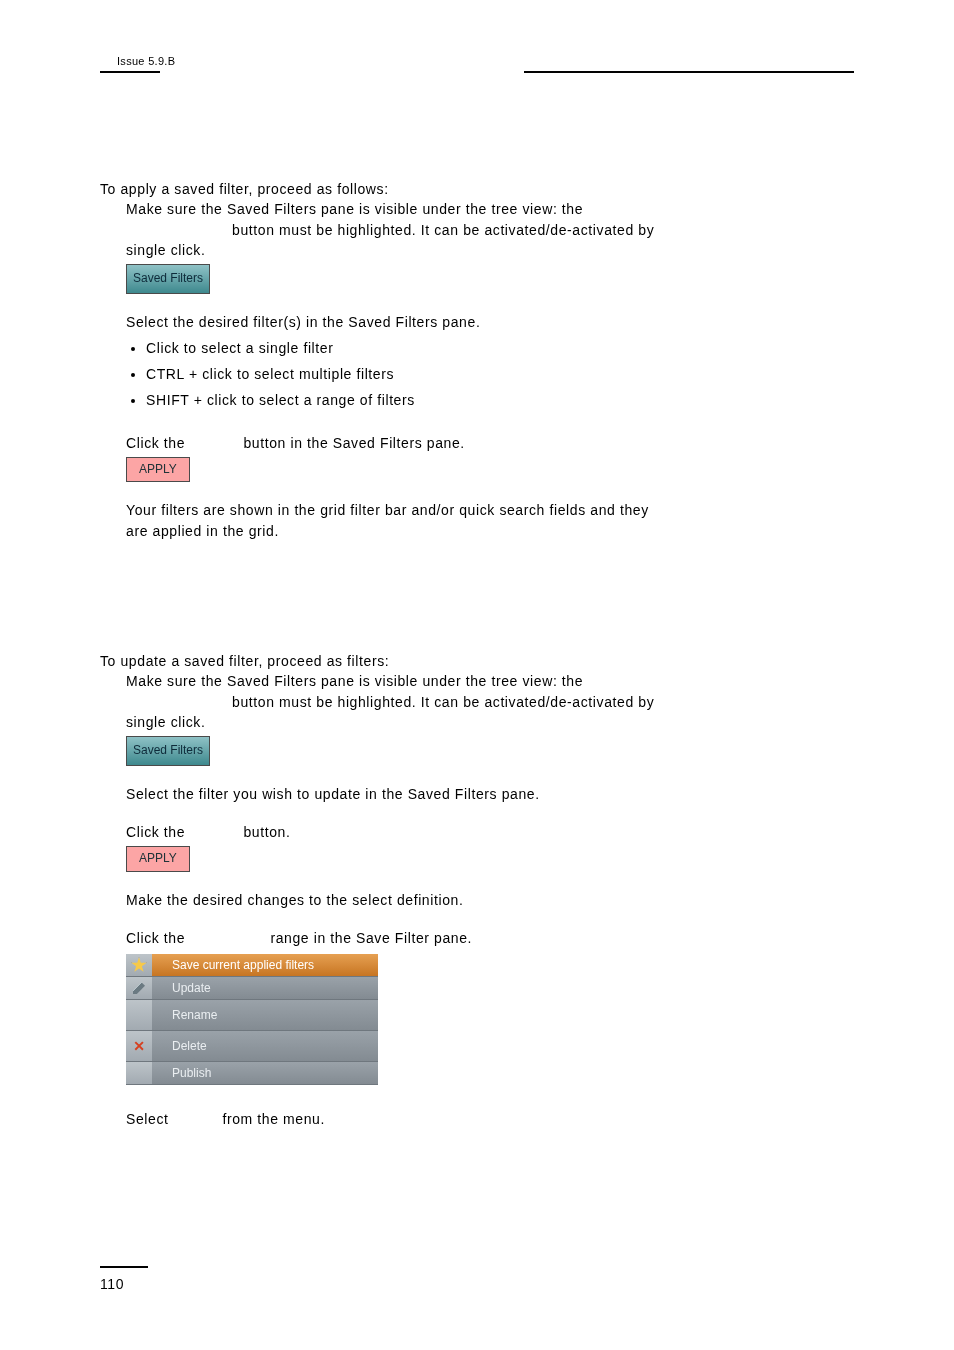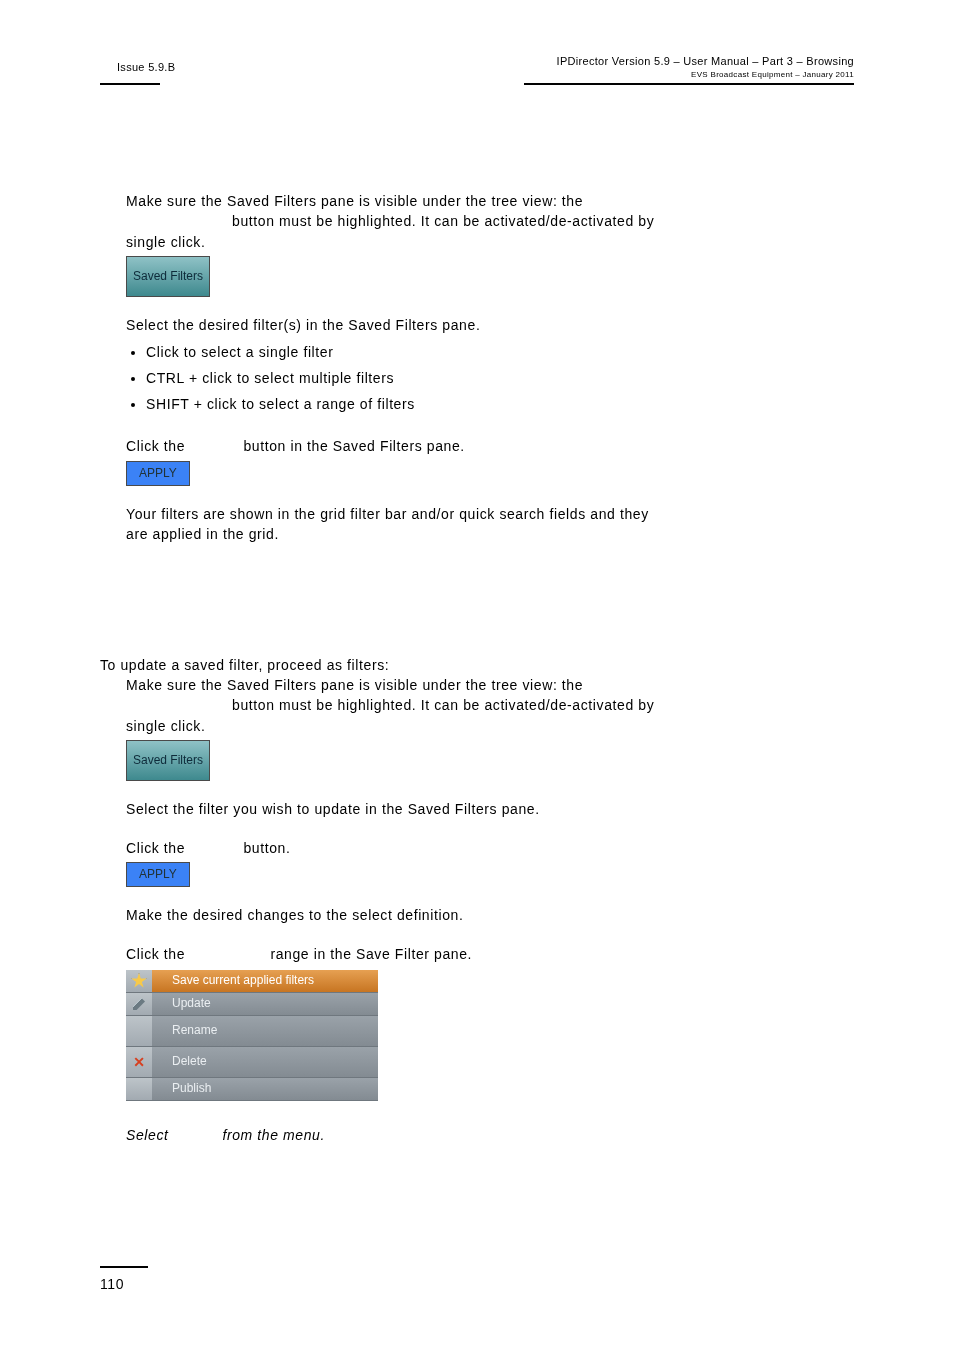--- a/index.html
+++ b/index.html
@@ -53,28 +53,28 @@
   .numbered-block { margin-left: 26px; margin-bottom: 18px; }
   .list-one { margin: 6px 0 22px 20px; padding: 0; list-style: disc; }
   .list-one li { margin: 6px 0; }
   .saved-filters-btn {
     display: inline-block;
     border: 1px solid #4a4a4a;
     background: #59a1a5;
     background: linear-gradient(#8fc2c6, #3e898e);
     color: #0e2b3a;
     font-size: 12px;
-    padding: 11px 6px;
+    padding: 5px 6px;
     font-family: "Segoe UI", Tahoma, sans-serif;
     letter-spacing: 0;
   }
   .apply-btn {
     display: inline-block;
     border: 1px solid #4a4a4a;
-    background: #3b82f6;
+    background: #fca5a5;
     color: #213338;
     font-size: 12px;
     padding: 3px 12px;
     font-family: "Segoe UI", Tahoma, sans-serif;
     letter-spacing: 0;
   }
   .intro { margin-left: 0; margin-bottom: 28px; }
   .menu-box {
     width: 252px;
     font-family: "Segoe UI", Tahoma, sans-serif;
@@ -137,34 +137,31 @@
     margin-top: 8px;
   }
   .sec-gap { height: 92px; }
 </style>
 </head>
 <body>
 
 <div class="page">
   <div class="header">
     <div>Issue 5.9.B</div>
-    <div class="header-right">
-      <div>IPDirector Version 5.9 – User Manual – Part 3 – Browsing</div>
-      <div class="sub">EVS Broadcast Equipment – January 2011</div>
-    </div>
   </div>
   <div class="rule-row">
     <div class="half-rule-left"></div>
     <div class="half-rule-right"></div>
   </div>
 
   <div style="height:106px"></div>
 
   <div class="content">
 
+    <p class="intro">To apply a saved filter, proceed as follows:</p>
 
     <div class="numbered-block">
       <p>Make sure the Saved Filters pane is visible under the tree view: the</p>
       <p style="padding-left:106px">button must be highlighted. It can be activated/de-activated by</p>
       <p>single click.</p>
       <div style="margin-top:4px">
         <span class="saved-filters-btn">Saved Filters</span>
       </div>
     </div>
 
@@ -243,21 +240,21 @@
           <div class="menu-label">Delete</div>
         </div>
         <div class="menu-row">
           <div class="menu-icon-col"></div>
           <div class="menu-label">Publish</div>
         </div>
       </div>
     </div>
 
     <div class="numbered-block" style="margin-top:24px">
-      <p style="white-space: pre; font-style: italic;">Select            from the menu.</p>
+      <p style="white-space: pre;">Select            from the menu.</p>
     </div>
 
   </div>
 </div>
 
 <div class="footer">
   <div class="footer-rule-row">
     <div class="footer-rule-short"></div>
   </div>
   <div class="footer-num">110</div>

